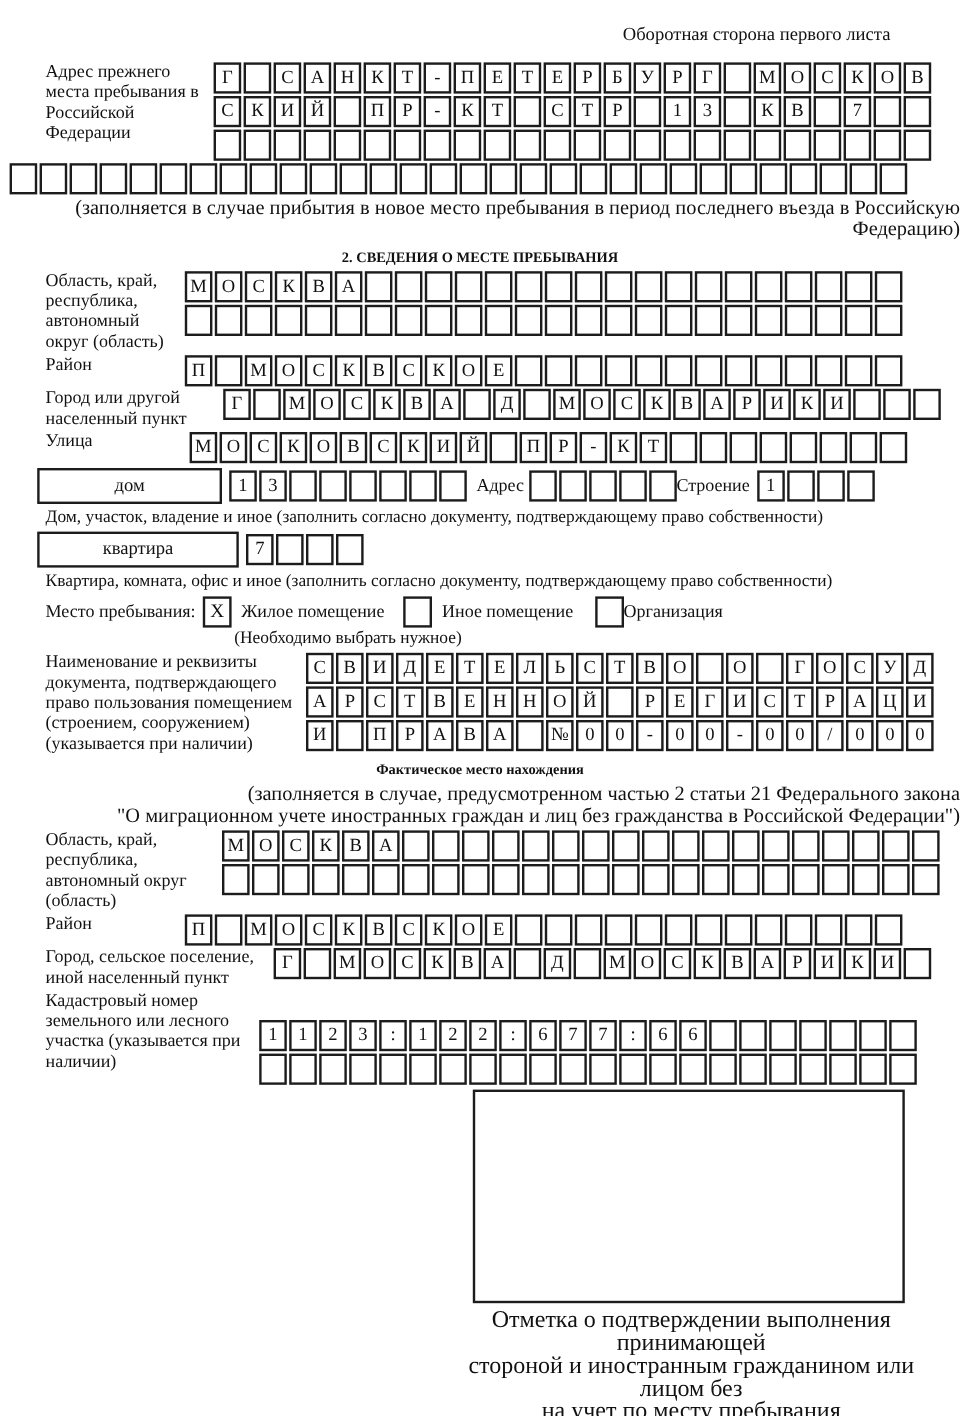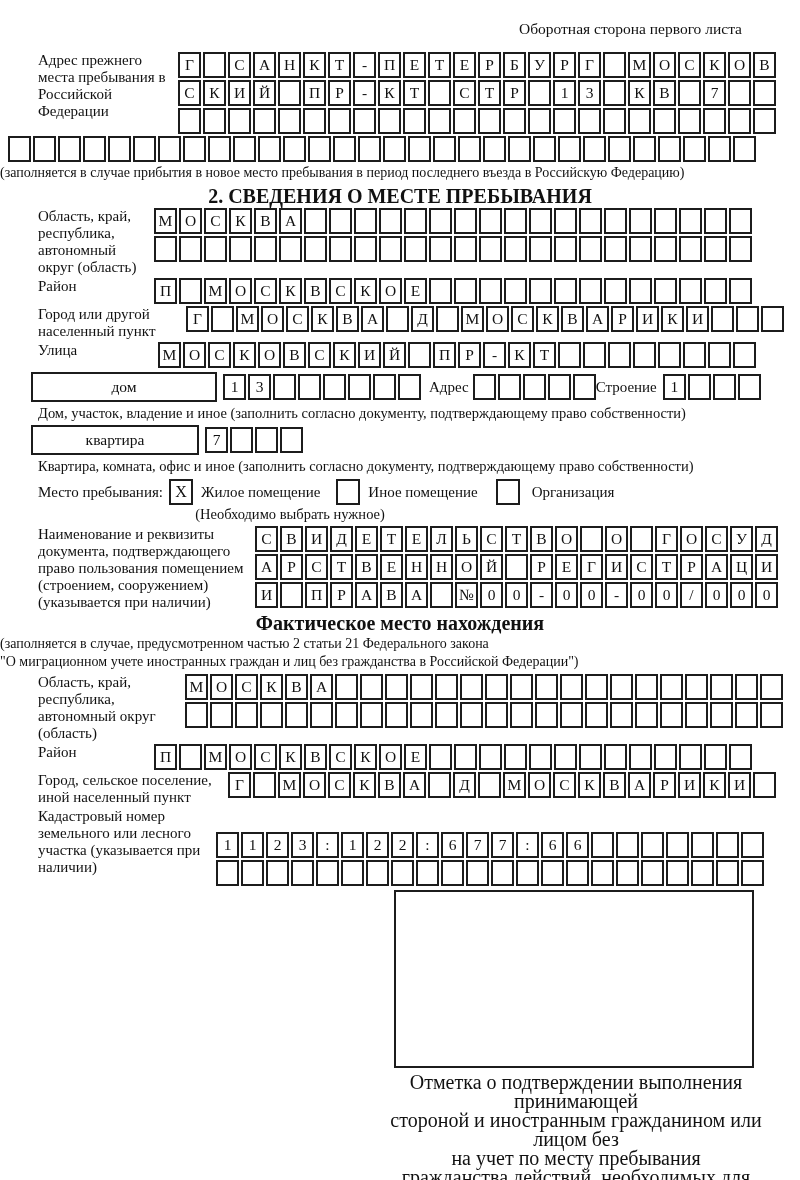--- a/index.html
+++ b/index.html
@@ -13,22 +13,22 @@
   .frow { display:flex; align-items:flex-start; }
   .vcenter { align-items:center; }
   .lbl { line-height:17px; font-size:15px; }
   .cells { display:flex; gap:2px; }
   .cellcol { display:flex; flex-direction:column; gap:2px; }
   .cell {
     width:23px; height:26px; border:2px solid #1c1c1c; background:#fff;
     display:flex; align-items:center; justify-content:center;
     font-size:15.5px; flex:0 0 auto;
   }
-  .note { text-align:left; font-size:14px; line-height:18px; margin-top:2px; }
-  .sect-title { text-align:center; font-weight:bold; font-size:20px; margin-top:4px; line-height:20px; }
+  .note { text-align:right; font-size:17px; line-height:18px; margin-top:2px; }
+  .sect-title { text-align:center; font-weight:bold; font-size:12px; margin-top:4px; line-height:20px; }
   .wordbox {
     border:2px solid #1c1c1c; height:30px; display:flex; align-items:center;
     justify-content:center; font-size:15.5px; flex:0 0 auto;
   }
   .caption { font-size:14.5px; line-height:18px; margin-left:38px; margin-top:2px; }
   .chk {
     width:24px; height:26px; border:2px solid #1c1c1c; display:flex; flex:0 0 auto;
     align-items:center; justify-content:center; font-size:16px;
   }
   .stamp-box { border:2px solid #1c1c1c; width:360px; height:178px; margin:4px 0 0 394px; background:#fff; }
@@ -302,21 +302,21 @@
         <div class="cell"></div>
         <div class="cell"></div>
         <div class="cell"></div>
         <div class="cell"></div>
         <div class="cell"></div>
         <div class="cell"></div>
       </div>
   </div>
 
   <div class="frow vcenter" style="margin-left:31px;margin-top:4px">
-    <div class="wordbox" style="width:186px">дом</div>
+    <div class="wordbox" style="width:154px">дом</div>
     <div class="cells" style="margin-left:6px">
         <div class="cell">1</div>
         <div class="cell">3</div>
         <div class="cell"></div>
         <div class="cell"></div>
         <div class="cell"></div>
         <div class="cell"></div>
         <div class="cell"></div>
         <div class="cell"></div>
       </div>
@@ -349,21 +349,21 @@
   </div>
   <div class="caption">Квартира, комната, офис и иное (заполнить согласно документу, подтверждающему право собственности)</div>
 
   <div class="frow vcenter" style="margin-left:38px;margin-top:4px">
     <div class="lbl">Место пребывания:</div>
     <div class="chk" style="margin-left:6px">X</div>
     <div class="lbl" style="margin-left:8px">Жилое помещение</div>
     <div class="chk" style="margin-left:16px"></div>
     <div class="lbl" style="margin-left:8px">Иное помещение</div>
     <div class="chk" style="margin-left:18px"></div>
-    <div class="lbl" style="margin-left:12px">Организация</div>
+    <div class="lbl" style="margin-left:0">Организация</div>
   </div>
   <div style="margin-left:150px;width:280px;text-align:center;font-size:14.5px;margin-top:1px">(Необходимо выбрать нужное)</div>
 
   <div class="frow" style="margin-left:38px;margin-top:3px">
     <div class="lbl" style="width:210px">Наименование и реквизиты документа, подтверждающего право пользования помещением (строением, сооружением) (указывается при наличии)</div>
     <div class="cellcol" style="margin-left:7px">
       <div class="cells">
           <div class="cell">С</div>
           <div class="cell">В</div>
           <div class="cell">И</div>

